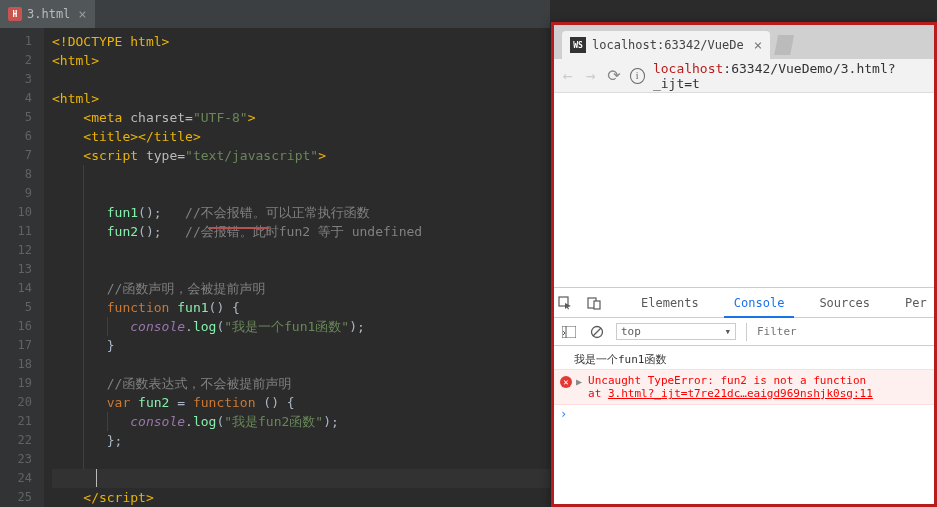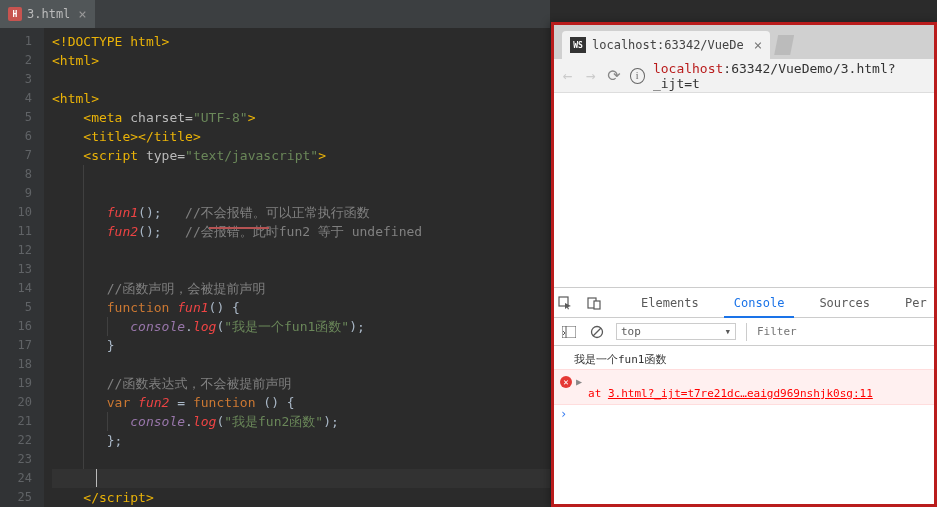--- a/index.html
+++ b/index.html
@@ -12,21 +12,21 @@
 .code-area{display:flex;height:479px}
 .gutter{width:44px;background:#313335;padding-top:4px}
 .gutter .ln{height:19px;line-height:19px;text-align:right;padding-right:12px;font-size:12px;color:#606366}
 .code{flex:1;padding-top:4px;padding-left:8px;font-size:13px;line-height:19px;position:relative}
 .line{height:19px;white-space:pre;color:#a9b7c6}
 .line24{background:#323232}
 .tag{color:#eab308}
 .attr{color:#bababa}
 .str{color:#6a8759}
 .kw{color:#cc7832}
-.fn{color:#ef4444;font-style:italic}
+.fn{color:#86efac;}
 .obj{color:#9876aa;font-style:italic}
 .cmt{color:#808080}
 .vline{border-left:1px solid #404040;display:inline-block;width:1px;height:19px;vertical-align:top;margin-right:-1px}
 .underline-red{position:absolute;border-bottom:2px solid #b55353;left:165px;top:199px;width:60px}
 .caret{position:absolute;left:52px;top:441px;width:1px;height:18px;background:#bbb}
 
 .browser{position:absolute;left:551px;top:22px;width:386px;height:485px;background:#fff;border:3px solid #b91c1c;box-shadow:-2px 0 8px rgba(0,0,0,.3)}
 .brow-tabs{height:34px;background:#d0d0d0;display:flex;align-items:flex-end;padding-left:8px}
 .brow-tab{background:#f2f2f2;height:28px;border-radius:4px 4px 0 0;padding:0 8px;display:flex;align-items:center;font-family:Arial,sans-serif;font-size:12px;color:#444;margin-top:6px}
 .brow-tab-icon{width:16px;height:16px;background:#333;color:#fff;font-size:8px;display:inline-flex;align-items:center;justify-content:center;margin-right:6px;font-weight:bold}
@@ -187,20 +187,20 @@
         </span>
       <span class="dt-vsep"></span>
       <input class="dt-input" placeholder="Filter" style="">
     </div>
     <div class="console">
       <div class="con-line">我是一个fun1函数</div>
       <div class="con-err">
         <span class="err-ic">✕</span>
         <span class="tri">▶</span>
         <span class="err-txt">
-          <br>
+          <span>Uncaught TypeError: fun2 is not a function</span><br>
           <span>    at </span><span class="err-link">3.html?_ijt=t7re21dc…eaigd969nshjk0sg:11</span>
         </span>
       </div>
       <div class="prompt">›</div>
     </div>
   </div>
 </div>
 
 </body></html>

